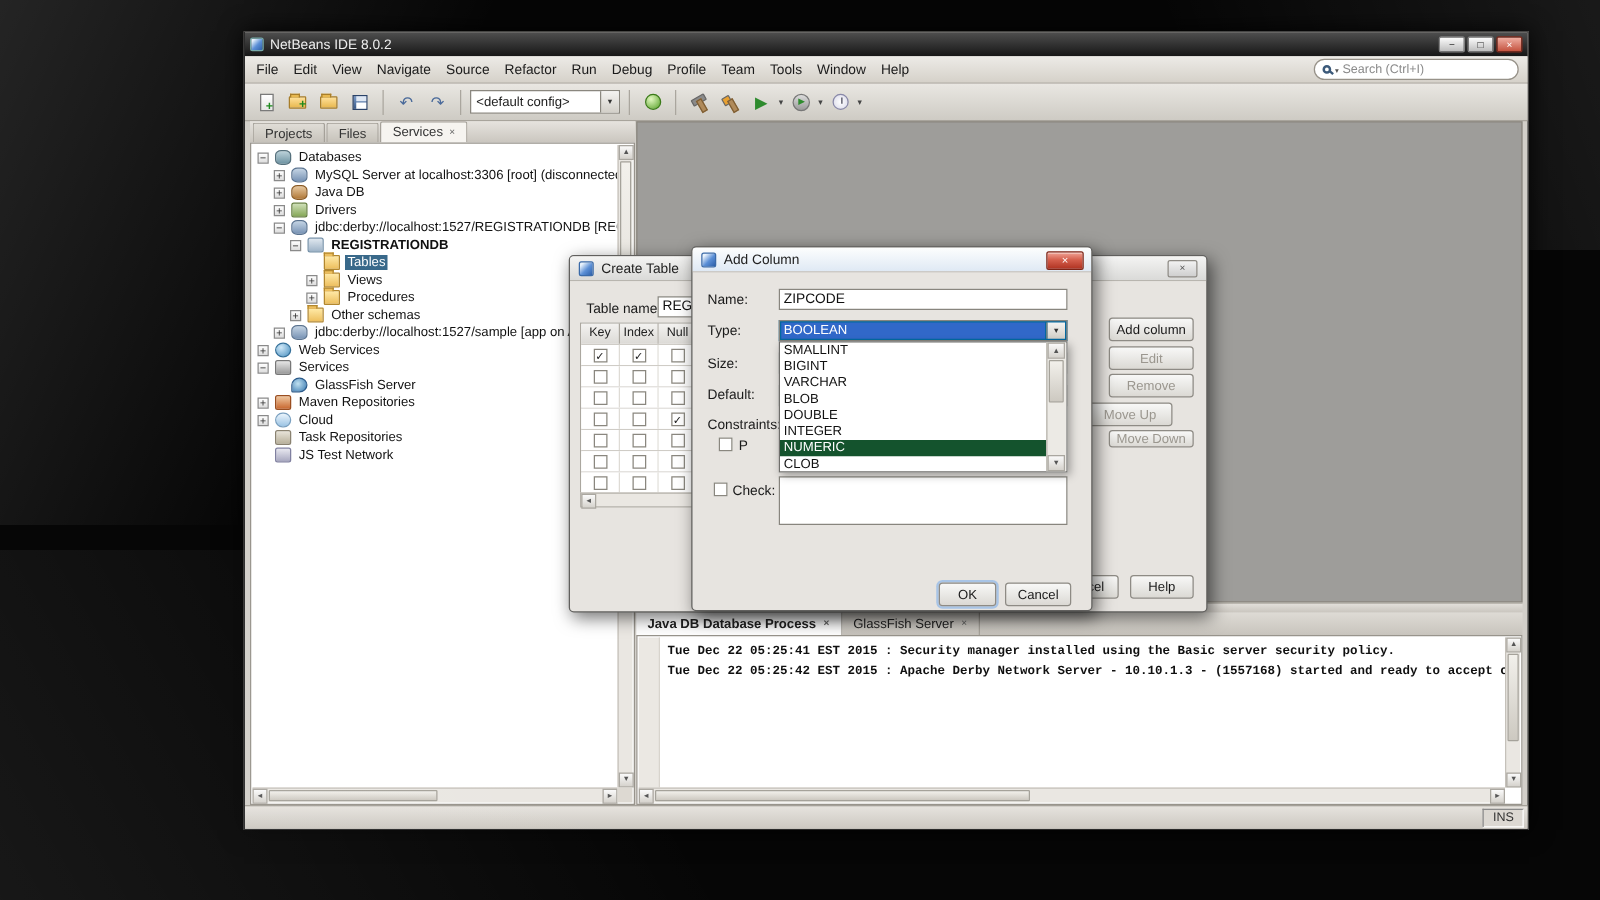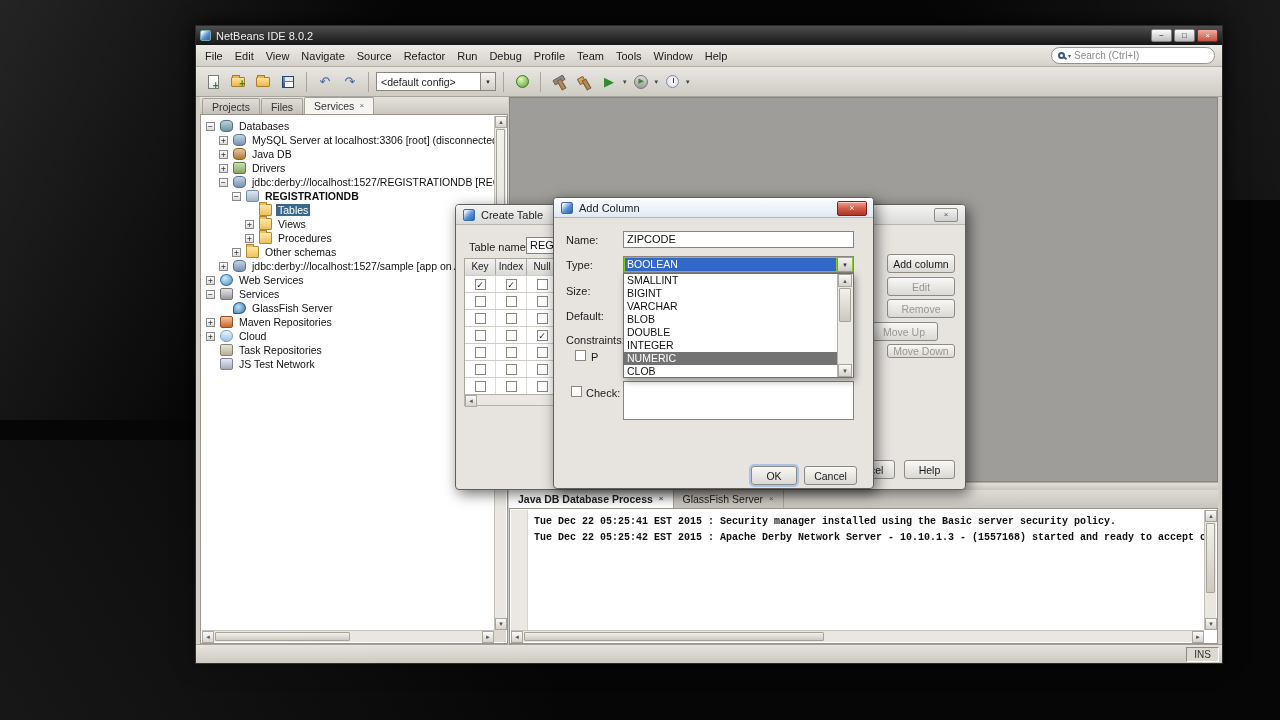--- a/index.html
+++ b/index.html
@@ -159,31 +159,31 @@
 .sb-add{left:431px;top:49px;width:68px;height:19px}
 .sb-edit{left:431px;top:72px;width:68px;height:19px}
 .sb-remove{left:431px;top:94px;width:68px;height:19px}
 .sb-up{left:414px;top:117px;width:68px;height:19px}
 .sb-down{left:431px;top:139px;width:68px;height:14px}
 .ct-cancel{left:383px;top:255px;width:56px;height:19px}
 .ct-help{left:448px;top:255px;width:51px;height:19px}
 
 
 .ac-name-field{left:69px;top:33px;width:231px;height:17px}
-.ac-combo{position:absolute;left:69px;top:58px;width:231px;height:17px;background:#84cc16;border:1px solid #88857e}
+.ac-combo{position:absolute;left:69px;top:58px;width:231px;height:17px;background:#0369a1;border:1px solid #88857e}
 .combo-sel{position:absolute;left:1px;top:1px;bottom:1px;right:17px;background:#3168c9;color:#fff;font-size:10.5px;line-height:13px;padding-left:2px}
 .combo-btn{position:absolute;right:1px;top:1px;bottom:1px;width:15px;background:linear-gradient(#f4f3f1,#d2cfc8);
  border-left:1px solid #8a877f;font-size:6px;display:flex;align-items:center;justify-content:center;color:#333}
 .ac-size-field{left:69px;top:84px;width:231px;height:17px}
 .ac-default-field{left:69px;top:110px;width:231px;height:17px}
 .ac-dd{position:absolute;left:69px;top:75px;width:231px;height:105px;background:#fff;border:1px solid #6f6e6b;
  z-index:6;box-shadow:2px 3px 7px rgba(0,0,0,.35)}
 .opts{position:absolute;left:0;top:0;bottom:0;right:16px}
 .opt{height:13px;line-height:13px;font-size:10.5px;padding-left:3px;color:#111;white-space:nowrap}
-.opt.on{background:#737373;color:#fff}
+.opt.on{background:#14532d;color:#fff}
 .ddsb{position:absolute;right:0;top:0;bottom:0;width:16px;background:#eceae5;border-left:1px solid #b5b2ab}
 .ddsb .sa{width:14px;height:13px;margin:0}
 .dd-up{position:absolute;top:0;left:0}
 .dd-down{position:absolute;bottom:0;left:0}
 .dd-thumb{position:absolute;left:1px;top:14px;width:12px;height:34px}
 .ac-primary-cb{position:absolute;left:21px;top:152px}
 .ac-primary-label{left:37px;top:153px;max-width:30px;overflow:hidden}
 .ac-check-cb{position:absolute;left:17px;top:188px}
 .ac-check-label{left:32px;top:189px}
 .ac-check-area{position:absolute;left:69px;top:183px;width:231px;height:39px;background:#fff;border:1px solid #88857e}

